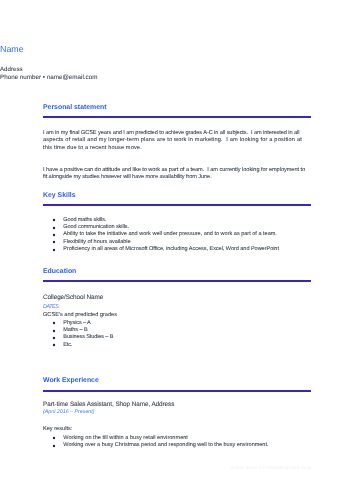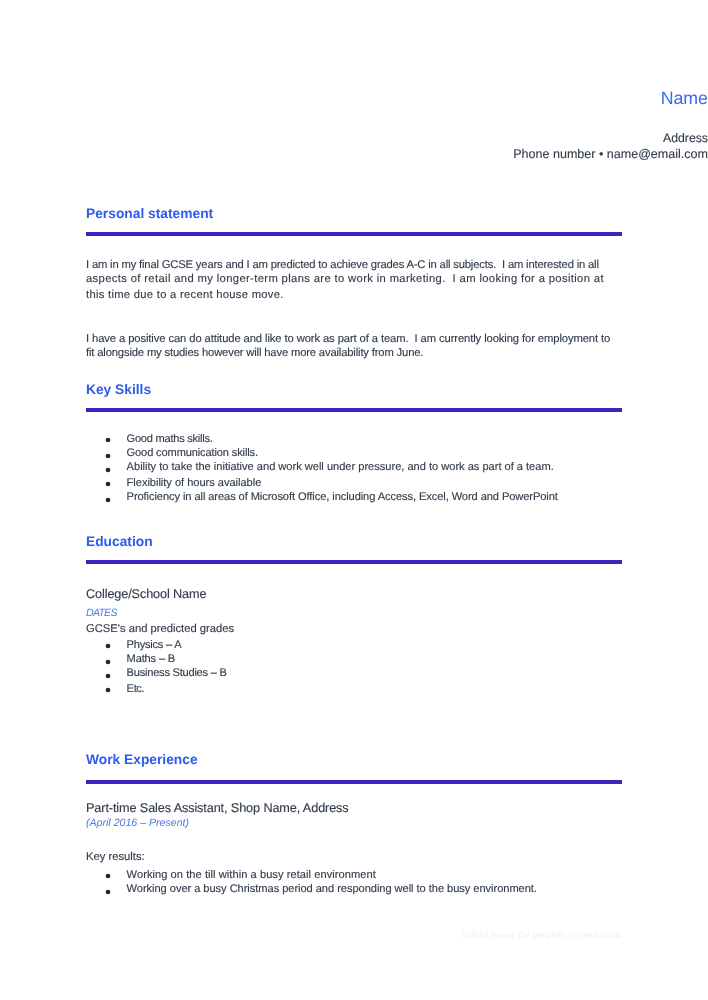--- a/index.html
+++ b/index.html
@@ -6,21 +6,21 @@
   html, body { margin:0; padding:0; background:#ffffff; }
   body {
     width:354px; height:500px; overflow:hidden;
     font-family:"Liberation Sans", sans-serif;
     color:#323C4B;
     -webkit-font-smoothing:antialiased;
     text-rendering:geometricPrecision;
   }
   .page { position:relative; width:354px; height:500px; background:#fff; overflow:hidden; }
 
-  .hdr { position:absolute; left:0; right:0; text-align:right; }
+  .hdr { position:absolute; left:0; right:0; text-align:left; }
   .name { top:44.6px; color:#3A6AF5; font-size:8.9px; line-height:8.9px; }
   .addr { top:67.2px; font-size:6.15px; line-height:6.15px; -webkit-text-stroke:0.06px #323C4B; }
   .cont { top:75.2px; font-size:6.28px; line-height:6.28px; -webkit-text-stroke:0.06px #323C4B; }
 
   .blk { position:absolute; left:43px; width:268px; }
   .sec-h { color:#2B5CF0; font-weight:bold; font-size:6.9px; line-height:6.9px; }
   .rule { height:2px; background:#3826BE; width:268px; }
   .body { font-size:5.62px; line-height:7.65px; white-space:pre; -webkit-text-stroke:0.07px #323C4B; }
   .para { font-size:0; line-height:0; }
   .ln { font-size:5.62px; line-height:7.65px; height:7.65px; white-space:pre; -webkit-text-stroke:0.07px #323C4B; }

